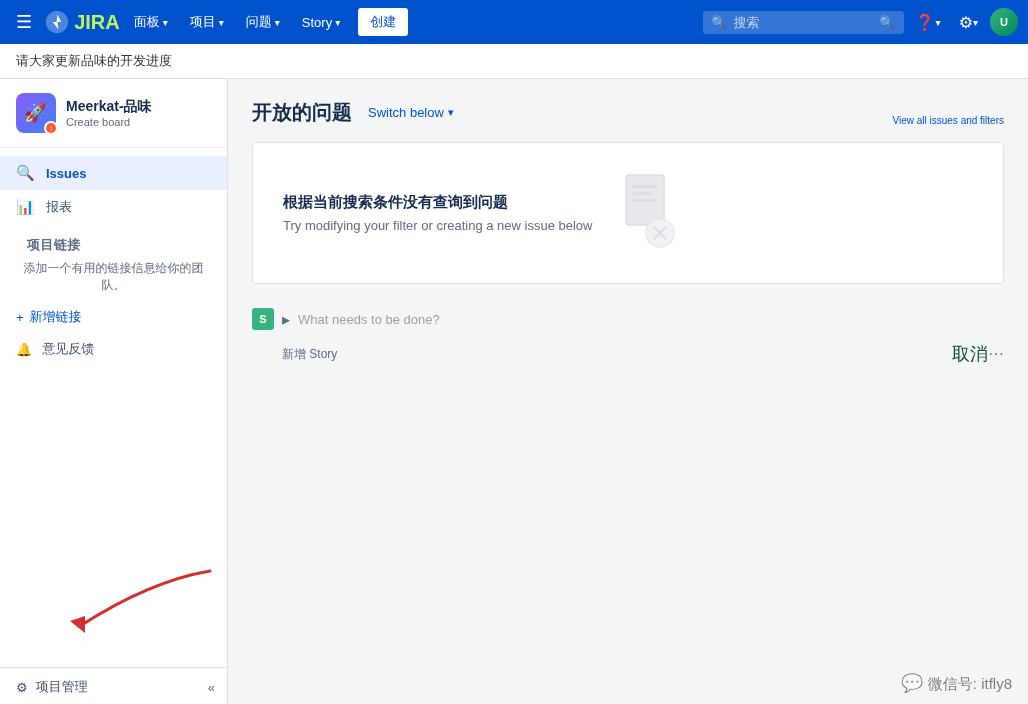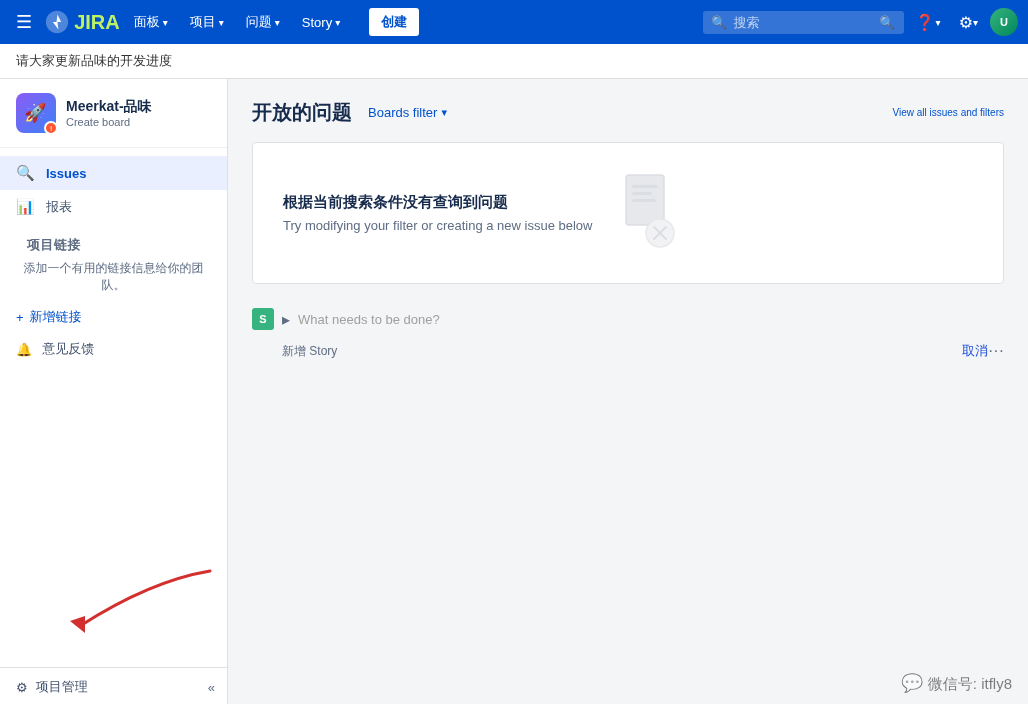--- a/index.html
+++ b/index.html
@@ -42,26 +42,26 @@
       display: flex;
       align-items: center;
       gap: 3px;
       border-radius: 3px;
       white-space: nowrap;
     }
     .nav-create-btn {
       background: #fff;
       color: #0052cc;
       font-size: 13px;
-      font-weight: 700;
+      font-weight: 400;
       padding: 5px 12px;
       border-radius: 3px;
       cursor: pointer;
       border: none;
-      margin-left: 15px;
+      margin-left: 4px;
     }
     .nav-spacer { flex: 1; }
     .nav-search {
       display: flex;
       align-items: center;
       background: rgba(255,255,255,0.2);
       border-radius: 3px;
       padding: 4px 8px;
       gap: 6px;
       min-width: 180px;
@@ -246,21 +246,21 @@
     
     .content-area {
       flex: 1;
       background: #f4f5f7;
       padding: 20px 24px;
       overflow-y: auto;
     }
 
     .content-header {
       display: flex;
-      align-items: center;
+      align-items: flex-end;
       justify-content: space-between;
       margin-bottom: 16px;
     }
     .content-title-row {
       display: flex;
       align-items: center;
       gap: 10px;
     }
     .content-title {
       font-size: 20px;
@@ -351,23 +351,23 @@
       gap: 0;
       font-size: 12px;
       color: #5e6c84;
       margin-left: 30px;
       margin-top: 4px;
     }
     .create-issue-meta .type-label {
       color: #5e6c84;
     }
     .cancel-link {
-      color: #1d4ed8;
-      cursor: pointer;
-      font-size: 13px;
+      color: #14532d;
+      cursor: pointer;
+      font-size: 18px;
     }
     .more-options-btn {
       color: #5e6c84;
       cursor: pointer;
       font-size: 16px;
     }
 
     
     .watermark {
       position: fixed;
@@ -485,21 +485,21 @@
       <span>项目管理</span>
       <span class="sidebar-collapse-btn">«</span>
     </div>
   </div>
 
   <div class="content-area">
     <div class="content-header">
       <div class="content-title-row">
         <h1 class="content-title">开放的问题</h1>
         <div class="filter-btn">
-          <span>Boards filter</span>
+          <span>Switch below</span>
           <span style="font-size:11px;">▾</span>
         </div>
       </div>
       <a class="view-all-link">View all issues and filters</a>
     </div>
 
     <div class="empty-state-card">
       <div class="empty-state-text">
         <h3>根据当前搜索条件没有查询到问题</h3>
         <p>Try modifying your filter or creating a new issue below</p>

